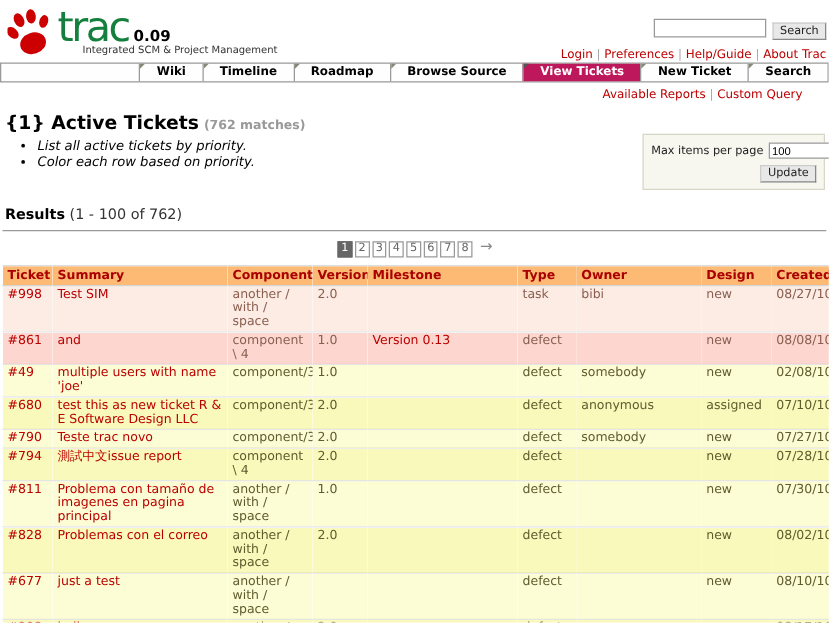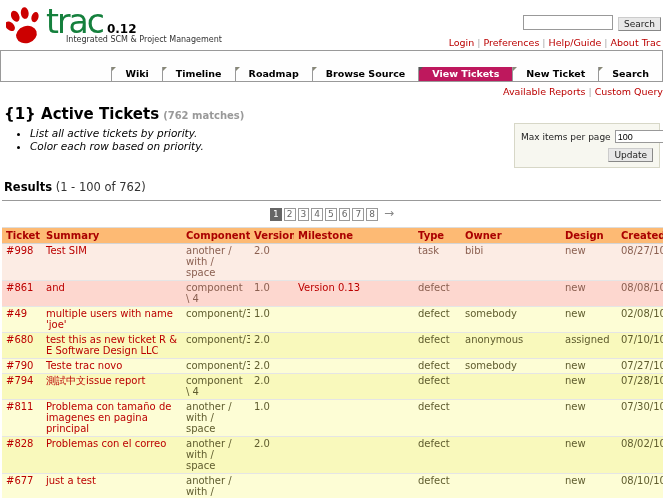--- a/index.html
+++ b/index.html
@@ -29,36 +29,36 @@
     background: #e8e8e8; border: 1px solid #888;
     border-top-color: #ccc; border-left-color: #ccc;
     padding: 1px 5px; cursor: pointer;
   }
   .metanav { margin-top: 6px; font-size: 9.5px; color: #998; }
   .metanav a, .ctxnav a { color: #b00; text-decoration: none; cursor: pointer; }
   .sep { color: #aaa; margin: 0 3px; }
 
   
   .mainnav {
-    border: 1px solid #999; height: 32px; background: #fefefe;
-    display: flex; justify-content: flex-end; align-items: flex-end;
+    border: 1px solid #999; height: 16px; background: #fefefe;
+    display: flex; justify-content: flex-end; align-items: center;
   }
   .tab {
     position: relative; font-size: 9.5px; font-weight: bold; line-height: 14px;
     padding: 0 13px; border-left: 1px solid #999; color: #000;
     cursor: pointer; white-space: nowrap;
   }
   .tab::before {
     content: ""; position: absolute; left: 0; top: 0;
     border-top: 4px solid #887; border-right: 4px solid transparent;
   }
   .tab.active { background: #be185d; color: #fff; }
   .tab.active::before { border-top-color: #555; }
 
-  .ctxnav { text-align: right; font-size: 9.5px; padding: 4px 0 2px 0; color: #998; }
+  .ctxnav { text-align: right; font-size: 9.5px; padding: 4px 21px 2px 0; color: #998; }
 
   
   .content { position: relative; padding: 0 2px; }
   .rpt-title { font-size: 15px; font-weight: bold; margin: 6px 0 4px 2px; }
   .rpt-matches { font-size: 10px; font-weight: bold; color: #999; margin-left: 4px; }
   .desc { margin: 2px 0 0 28px; font-size: 10.5px; min-height: 40px; }
   .desc li { margin: 1px 0; font-style: italic; }
 
   .prefs {
     position: absolute; top: 18px; right: 3px; width: 146px;
@@ -112,21 +112,21 @@
     <svg class="paw" width="36" height="40" viewBox="0 0 36 40">
       <g fill="#cc0000" transform="rotate(-18 18 20)">
         <ellipse cx="18" cy="28" rx="10.5" ry="8.5"></ellipse>
         <ellipse cx="5" cy="15" rx="3.8" ry="5.6" transform="rotate(-28 5 15)"></ellipse>
         <ellipse cx="13" cy="7" rx="3.9" ry="5.8" transform="rotate(-8 13 7)"></ellipse>
         <ellipse cx="23" cy="7" rx="3.9" ry="5.8" transform="rotate(12 23 7)"></ellipse>
         <ellipse cx="31.5" cy="14" rx="3.5" ry="5.2" transform="rotate(34 31.5 14)"></ellipse>
       </g>
     </svg>
     <div class="wordmark">
-      <span class="trac-name">trac</span><span class="trac-ver">0.12</span>
+      <span class="trac-name">trac</span><span class="trac-ver">0.09</span>
       <div class="tagline">Integrated SCM &amp; Project Management</div>
     </div>
   </div>
   <div class="searchwrap">
     <input class="search-input" type="text" value="" style="">
     <button class="btn">Search</button>
     <div class="metanav"><a>Login</a><span class="sep">|</span><a>Preferences</a><span class="sep">|</span><a>Help/Guide</a><span class="sep">|</span><a>About Trac</a></div>
   </div>
 </div>
 

